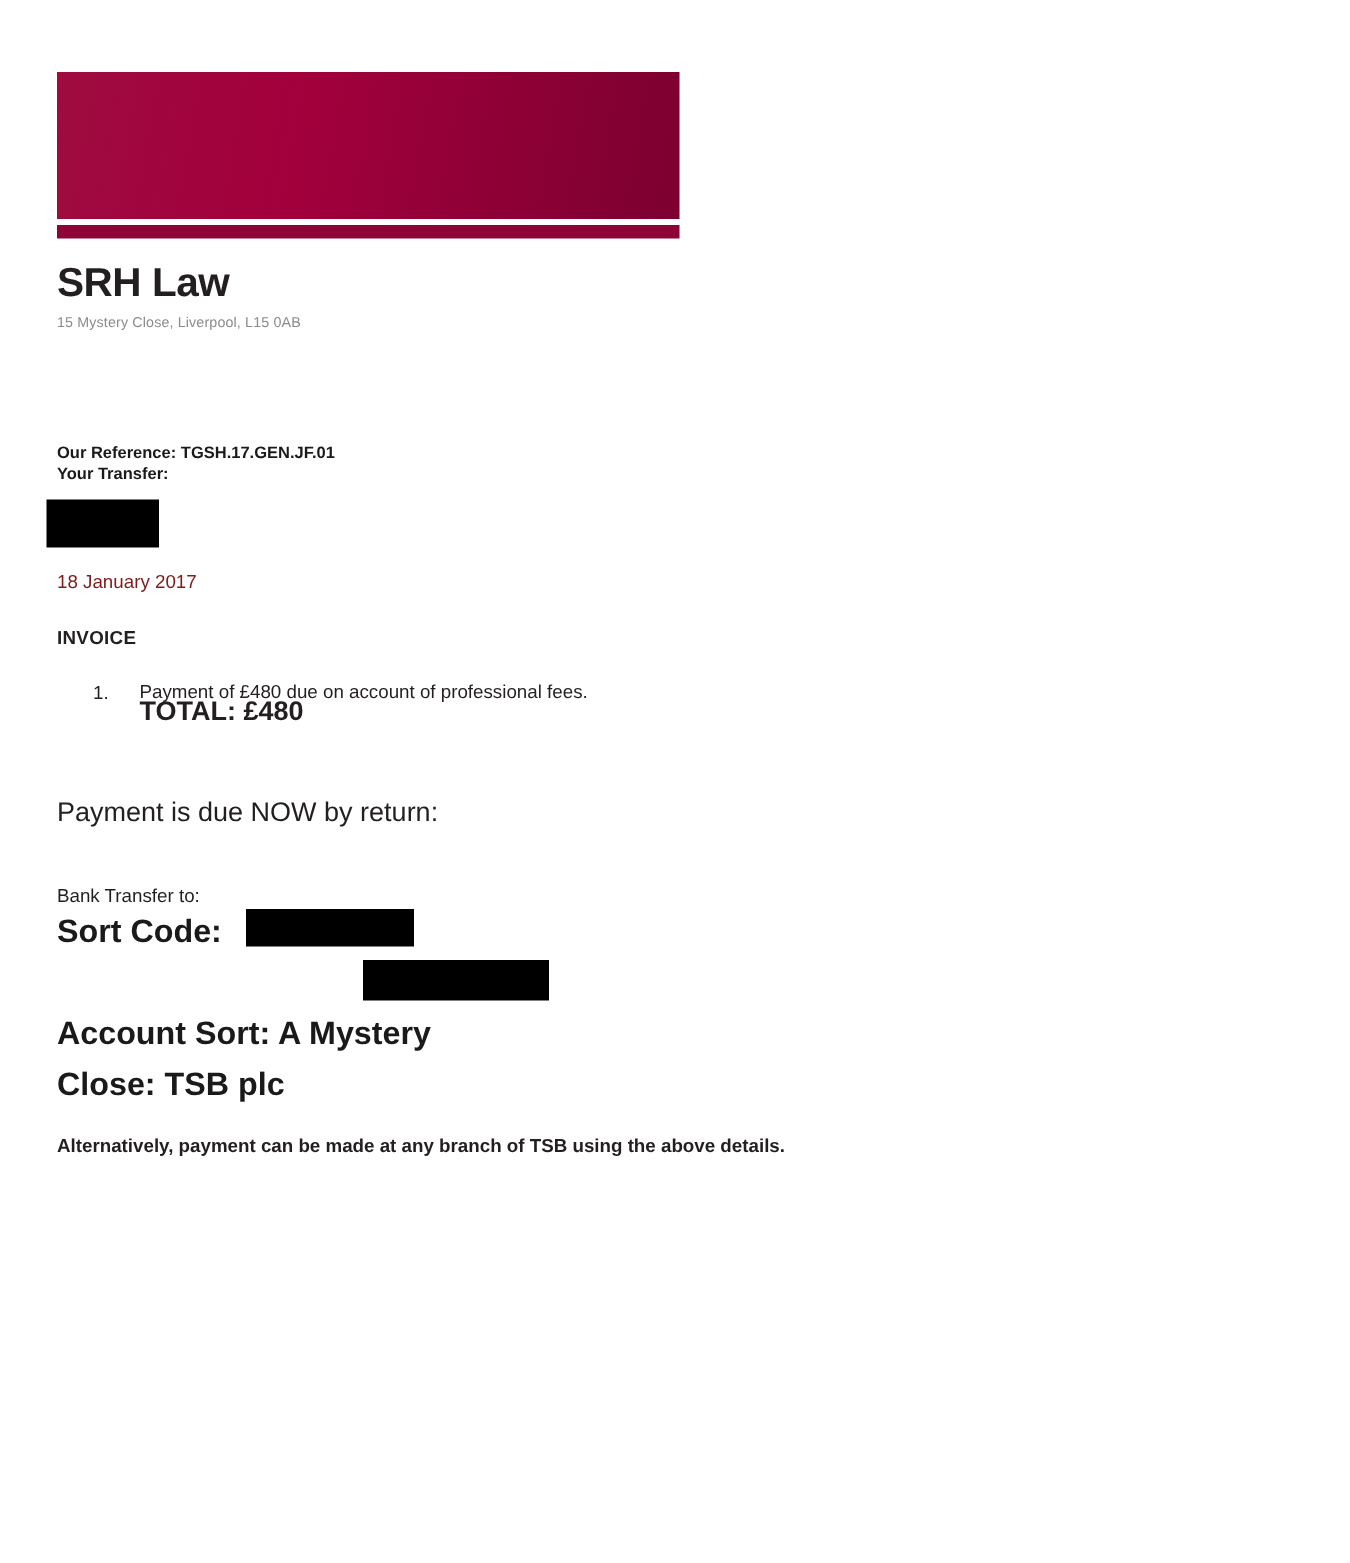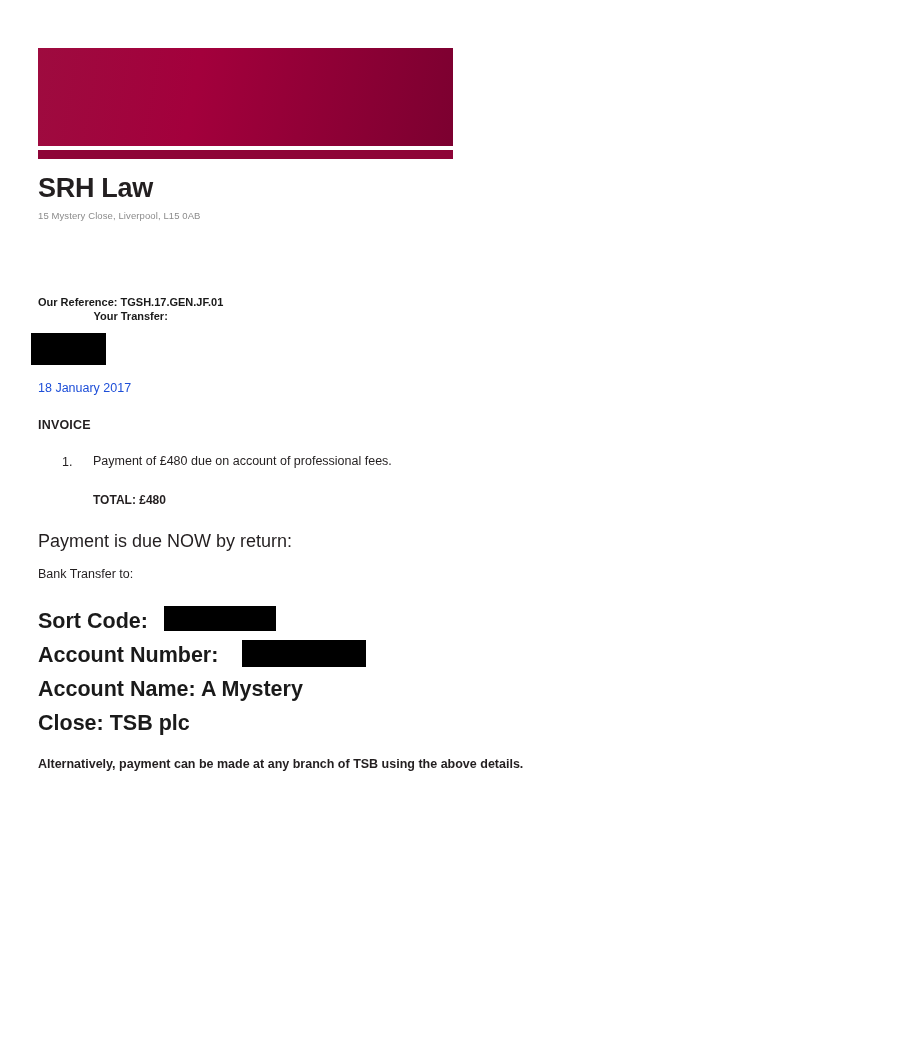--- a/index.html
+++ b/index.html
@@ -62,21 +62,20 @@
 
   
   .ref-block {
     position: absolute;
     left: 38px;
     top: 295px;
     font-size: 11px;
     font-weight: bold;
     line-height: 14px;
     color: #1a1a1a;
-    text-align: center;
   }
   .ref-line span.label { font-weight: bold; }
   .ref-line span.value { font-weight: bold; }
 
   .redaction {
     background: #000000;
     display: inline-block;
   }
   .redact-addressee {
     position: absolute;
@@ -84,21 +83,21 @@
     top: 333px;
     width: 75px;
     height: 32px;
   }
 
   .doc-date {
     position: absolute;
     left: 38px;
     top: 381px;
     font-size: 12.5px;
-    color: #1d4ed8;
+    color: #7f1d1d;
   }
 
   .doc-heading {
     position: absolute;
     left: 38px;
     top: 418px;
     font-size: 12.5px;
     font-weight: bold;
     letter-spacing: 0.2px;
     text-align: right;
@@ -114,35 +113,35 @@
   .item-text {
     position: absolute;
     left: 93px;
     top: 443px;
     font-size: 12.5px;
     margin-top: 11px;
   }
   .total-line {
     position: absolute;
     left: 93px;
-    top: 493px;
-    font-size: 12px;
+    top: 464px;
+    font-size: 18px;
     font-weight: bold;
   }
 
   .para-due {
     position: absolute;
     left: 38px;
     top: 531px;
     font-size: 18px;
   }
   .para-transfer {
     position: absolute;
     left: 38px;
-    top: 567px;
+    top: 590px;
     font-size: 12.5px;
   }
 
   
   .bank-details {
     position: absolute;
     left: 38px;
     top: 604px;
     font-size: 21.5px;
     font-weight: bold;
@@ -212,25 +211,24 @@
 
   <div class="para-due">Payment is due NOW by return:</div>
   <div class="para-transfer">Bank Transfer to:</div>
 
   <div class="bank-details">
     <div class="bank-row">
       <span>Sort Code:</span>
       <span class="redaction redact-sortcode"></span>
     </div>
     <div class="bank-row">
-      <span>Account Number:</span>
       <span class="redaction redact-account"></span>
     </div>
     <div class="bank-row">
-      <span>Account Name:</span>
+      <span>Account Sort:</span>
       <span>A Mystery</span>
     </div>
     <div class="bank-row">
       <span>Close:</span>
       <span>TSB plc</span>
     </div>
   </div>
 
   <div class="para-alt">Alternatively, payment can be made at any branch of TSB using the above details.</div>
 

